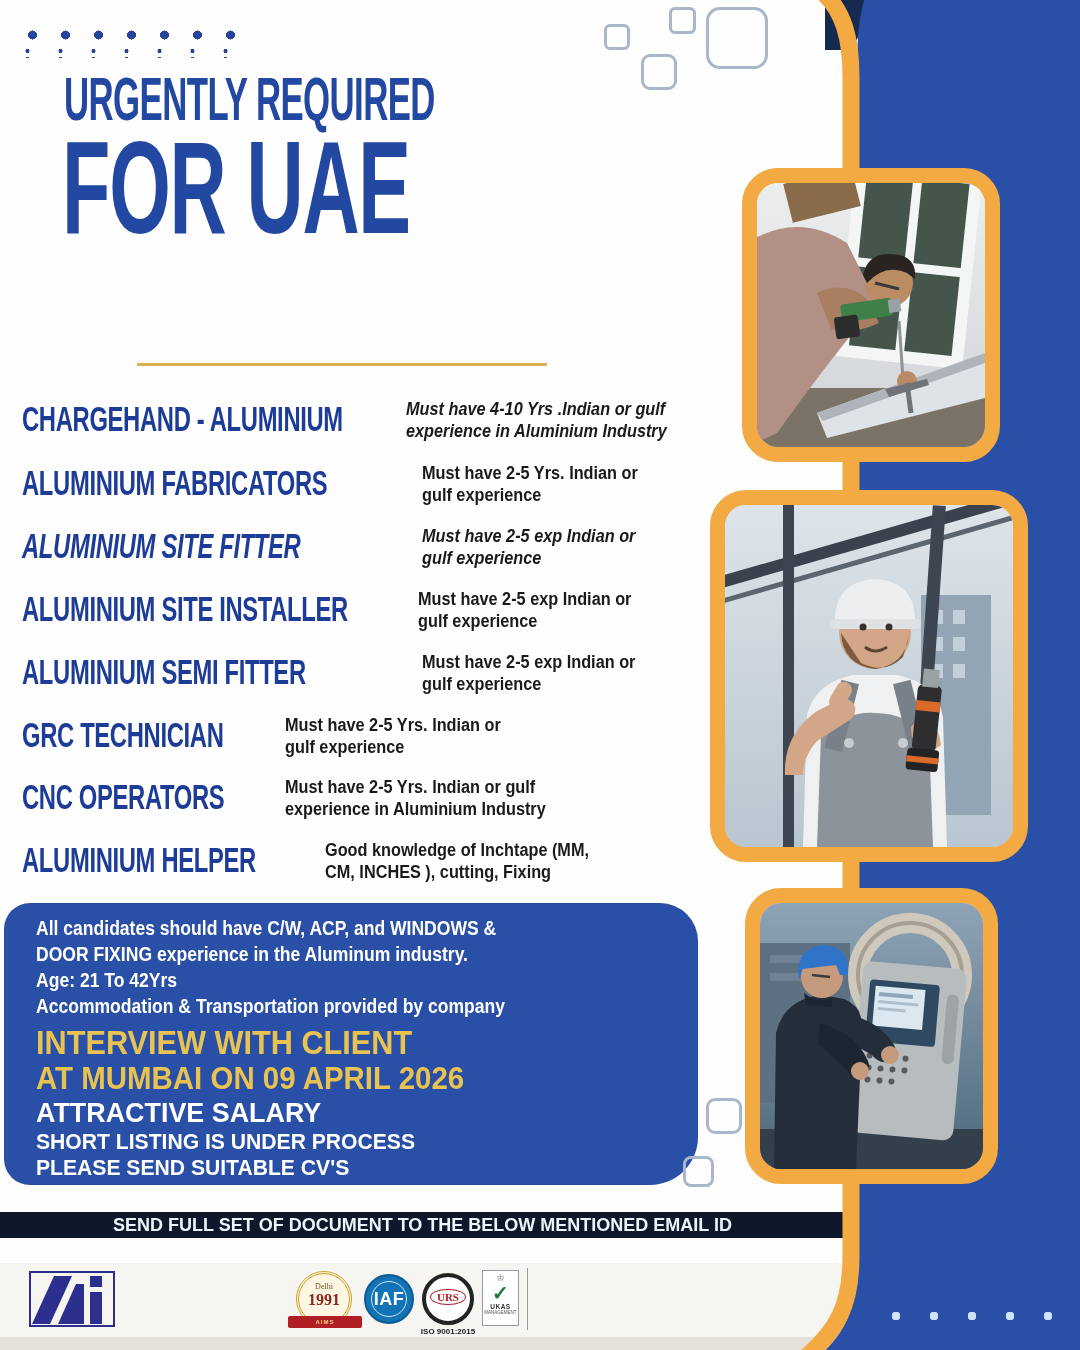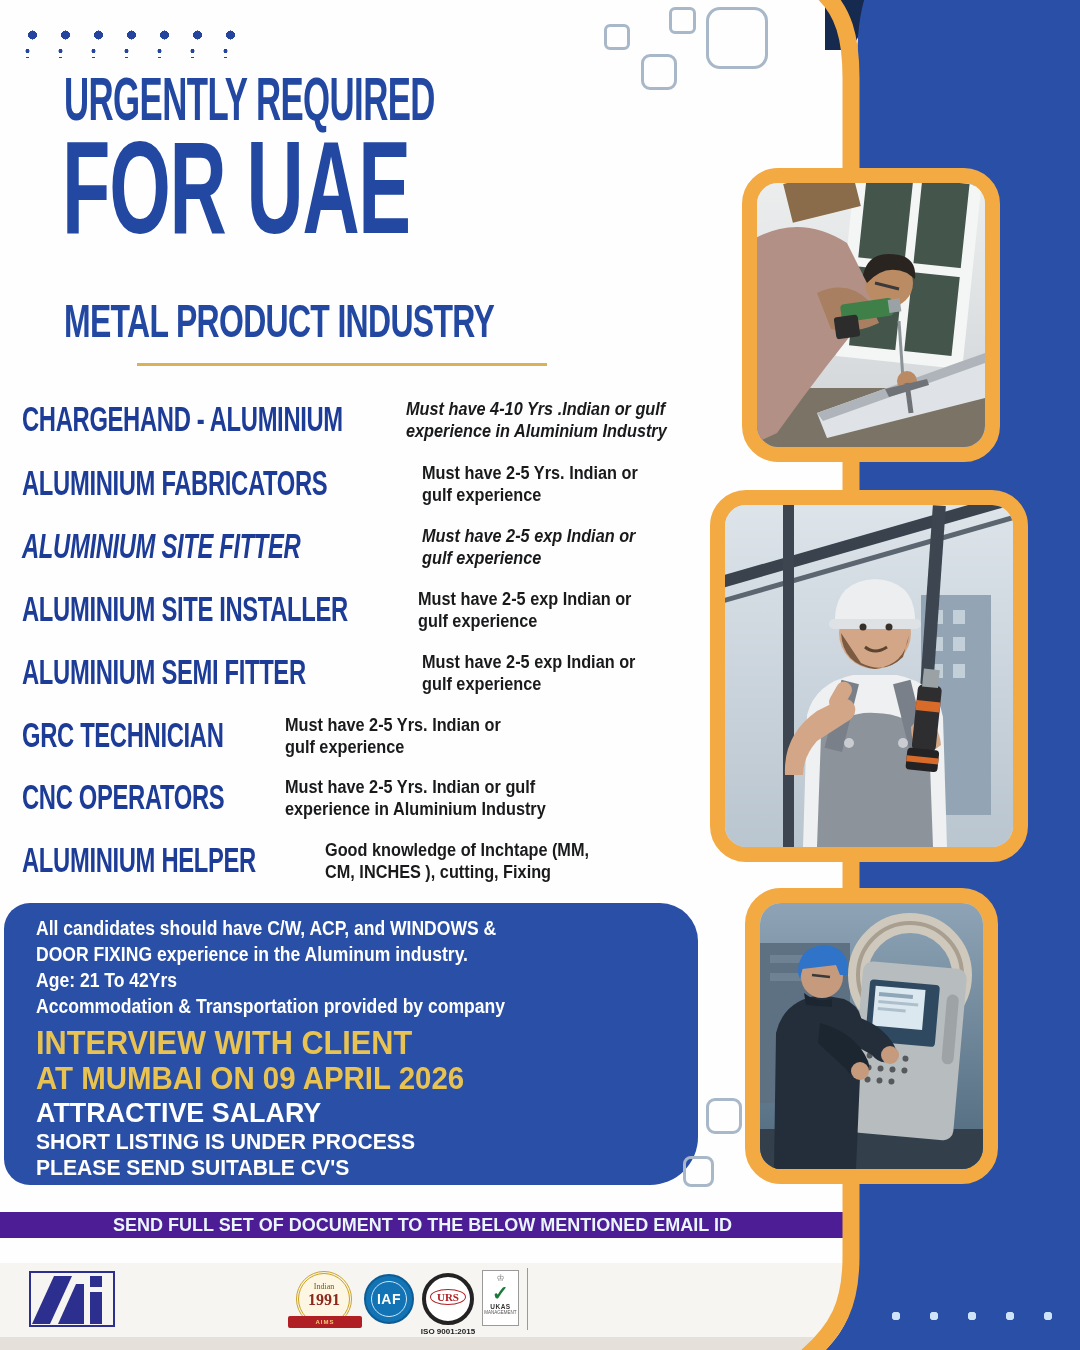--- a/index.html
+++ b/index.html
@@ -31,21 +31,21 @@
   .info-box{left:4px;top:903px;width:694px;height:282px;background:#2a4fa6;
     border-radius:26px 38px 48px 26px;box-sizing:border-box;padding:12px 0 0 32px;color:#fff;}
   .ib-line{font-size:19.5px;font-weight:bold;line-height:26px;transform:scaleX(0.9);}
   .ib-gold{color:#e8c352;font-weight:bold;}
   .ib-g1{font-size:33px;line-height:36px;margin-top:6px;transform:scaleX(0.93);}
   .ib-g2{font-size:31px;line-height:36px;transform:scaleX(0.95);}
   .ib-salary{font-size:28px;font-weight:bold;line-height:32px;transform:scaleX(0.96);}
   .ib-note{font-size:22px;font-weight:bold;line-height:26px;transform:scaleX(0.96);}
 
   
-  .bar1{left:0;top:1212px;width:845px;height:26px;background:#4c1d95;color:#eaf6fb;
+  .bar1{left:0;top:1212px;width:845px;height:26px;background:#0f172a;color:#eaf6fb;
     font-size:18px;font-weight:bold;text-align:center;line-height:26px;z-index:1;}
   .bar2{left:0;top:1238px;width:1080px;height:25px;background:#c8232e;color:#ffffff;
     font-size:17px;font-weight:bold;line-height:25px;z-index:1;}
   .bar2 .cond{transform:scaleX(0.9);padding-left:30px;}
   .footer-area{left:0;top:1263px;width:1080px;height:74px;background:#f6f5f2;z-index:1;}
   .footer-strip{left:0;top:1337px;width:1080px;height:13px;background:#e5e1da;z-index:1;}
 
   
   .arabic{left:122px;top:1266px;width:226px;color:#2d2f8f;font-weight:bold;font-size:15px;text-align:center;}
   .aims-name{left:122px;top:1284px;color:#2d2f8f;font-weight:bold;font-size:21px;letter-spacing:0.5px;transform:scaleX(0.9);transform-origin:0 50%;white-space:nowrap;}
@@ -54,21 +54,21 @@
   
   .badge-since{left:296px;top:1271px;width:56px;height:56px;border-radius:50%;
     background:#fdf6e2;border:3px double #c9a227;box-sizing:border-box;text-align:center;z-index:1;}
   .badge-since .s1{display:block;font-size:8px;color:#6b5a1e;margin-top:8px;font-family:"Liberation Serif",serif;}
   .badge-since .s2{display:block;font-size:16px;font-weight:bold;color:#8a2a1e;font-family:"Liberation Serif",serif;}
   .ribbon{left:288px;top:1316px;width:74px;height:12px;background:#b01f24;color:#f3cf7a;
     font-size:6px;font-weight:bold;text-align:center;line-height:12px;letter-spacing:1px;z-index:2;border-radius:2px;}
   .badge-iaf{left:364px;top:1274px;width:50px;height:50px;border-radius:50%;background:#1273b5;
     border:2px solid #0d5c94;box-sizing:border-box;text-align:center;z-index:1;}
   .badge-iaf .ring{position:absolute;left:5px;top:5px;right:5px;bottom:5px;border:1.5px solid #cfe6f5;border-radius:50%;}
-  .badge-iaf .t{position:relative;color:#fff;font-weight:bold;font-size:14px;line-height:46px;letter-spacing:0.5px;}
+  .badge-iaf .t{position:relative;color:#fff;font-weight:bold;font-size:18px;line-height:46px;letter-spacing:0.5px;}
   .badge-urs{left:422px;top:1273px;width:52px;height:52px;border-radius:50%;background:#fff;
     border:4px solid #232323;box-sizing:border-box;text-align:center;z-index:1;}
   .badge-urs .oval{display:inline-block;margin-top:12px;padding:1px 6px;border:1.5px solid #b02025;border-radius:50%;
     color:#b02025;font-weight:bold;font-size:11px;font-family:"Liberation Serif",serif;}
   .urs-iso{left:418px;top:1327px;width:60px;text-align:center;font-size:8px;font-weight:bold;color:#222;z-index:1;}
   .badge-ukas{left:482px;top:1270px;width:37px;height:56px;background:#fff;border:1px solid #9a9a9a;
     box-sizing:border-box;text-align:center;z-index:1;}
   .badge-ukas .crown{font-size:9px;color:#777;line-height:10px;display:block;margin-top:2px;}
   .badge-ukas .check{font-size:20px;color:#1b7a3a;font-weight:bold;line-height:20px;display:block;}
   .badge-ukas .u1{font-size:6.5px;font-weight:bold;color:#333;letter-spacing:0.5px;display:block;}
@@ -108,23 +108,20 @@
   <div class="abs sq" style="left:706px;top:1098px;width:30px;height:30px;border-radius:9px;z-index:2;"></div>
   <div class="abs sq" style="left:683px;top:1156px;width:25px;height:25px;border-radius:8px;z-index:2;"></div>
   <div class="abs sq" style="left:752px;top:1138px;width:27px;height:27px;border-radius:8px;z-index:2;"></div>
 
   <div class="abs" style="left:64px;top:64px;">
     <span class="cond ttl" style="font-size:61px;transform:scaleX(0.57);">URGENTLY REQUIRED</span>
   </div>
   <div class="abs" style="left:62px;top:112px;">
     <span class="cond ttl" style="font-size:132px;transform:scaleX(0.6);letter-spacing:-2px;">FOR UAE</span>
   </div>
-  <div class="abs" style="left:64px;top:293px;">
-    <span class="cond ttl" style="font-size:47px;transform:scaleX(0.68);">METAL PRODUCT INDUSTRY</span>
-  </div>
   <div class="abs gold-line"></div>
 
   <div class="abs job-row" style="top:396px;">
     <span class="cond job-title">CHARGEHAND - ALUMINIUM</span>
     <div class="job-desc" style="left:384px;font-style:italic;">
       <span class="blk">Must have 4-10 Yrs .Indian or gulf</span>
       <span class="blk">experience in Aluminium Industry</span>
     </div>
   </div>
   <div class="abs job-row" style="top:460px;">
@@ -199,21 +196,21 @@
     <path d="M30 54 L48 14 L56 14 L56 54 Z" fill="#2d2f8f"></path>
     <rect x="62" y="22" width="12" height="32" fill="#2d2f8f"></rect>
     <rect x="62" y="6" width="12" height="11" fill="#2d2f8f"></rect>
     <rect x="2" y="2" width="84" height="54" fill="none" stroke="#2d2f8f" stroke-width="2"></rect>
   </svg>
   <div class="abs arabic">ايــمــس انتــرنــاشــيــونــال</div>
   <div class="abs aims-name">AIMS INTERNATIONAL</div>
   <div class="abs aims-tag">OVERSEAS RECRUITMENTS &amp; PLACEMENTS</div>
 
   <div class="abs badge-since">
-    <span class="s1">Indian</span>
+    <span class="s1">Delhi</span>
     <span class="s2">1991</span>
   </div>
   <div class="abs ribbon">AIMS</div>
   <div class="abs badge-iaf">
     <span class="ring"></span>
     <span class="t">IAF</span>
   </div>
   <div class="abs badge-urs">
     <span class="oval">URS</span>
   </div>

